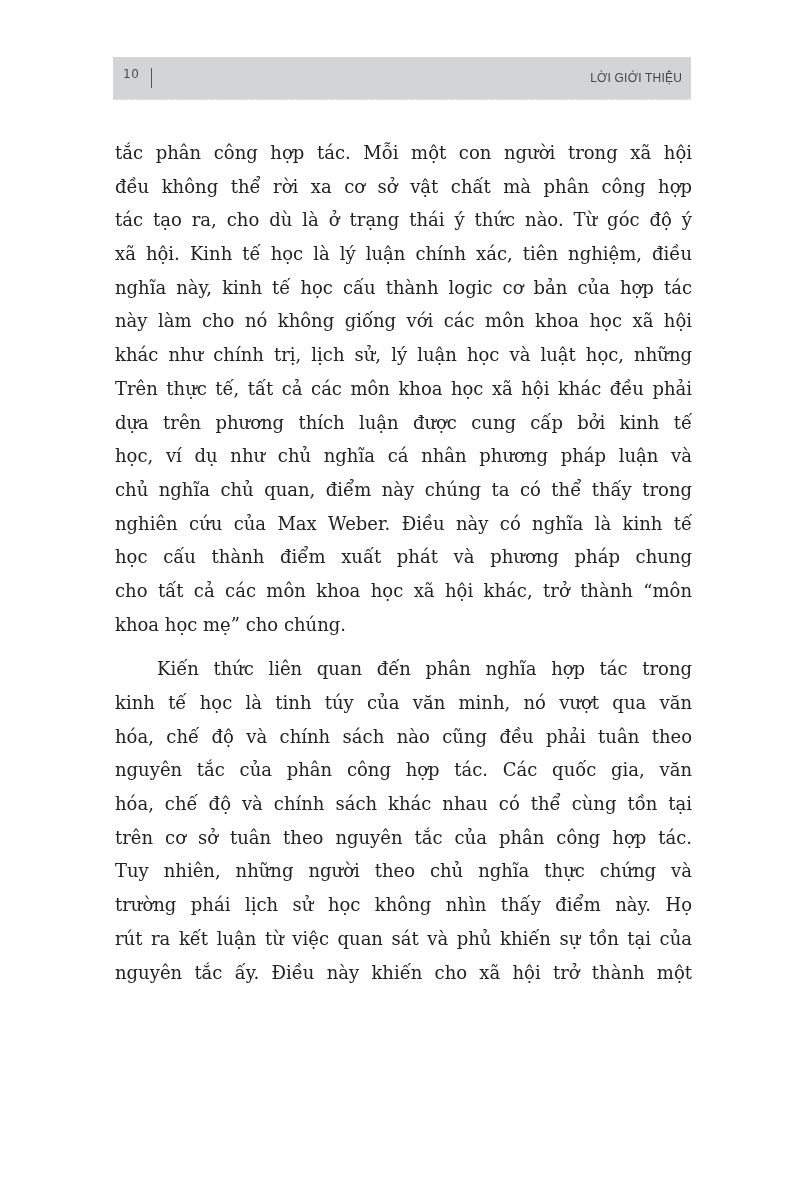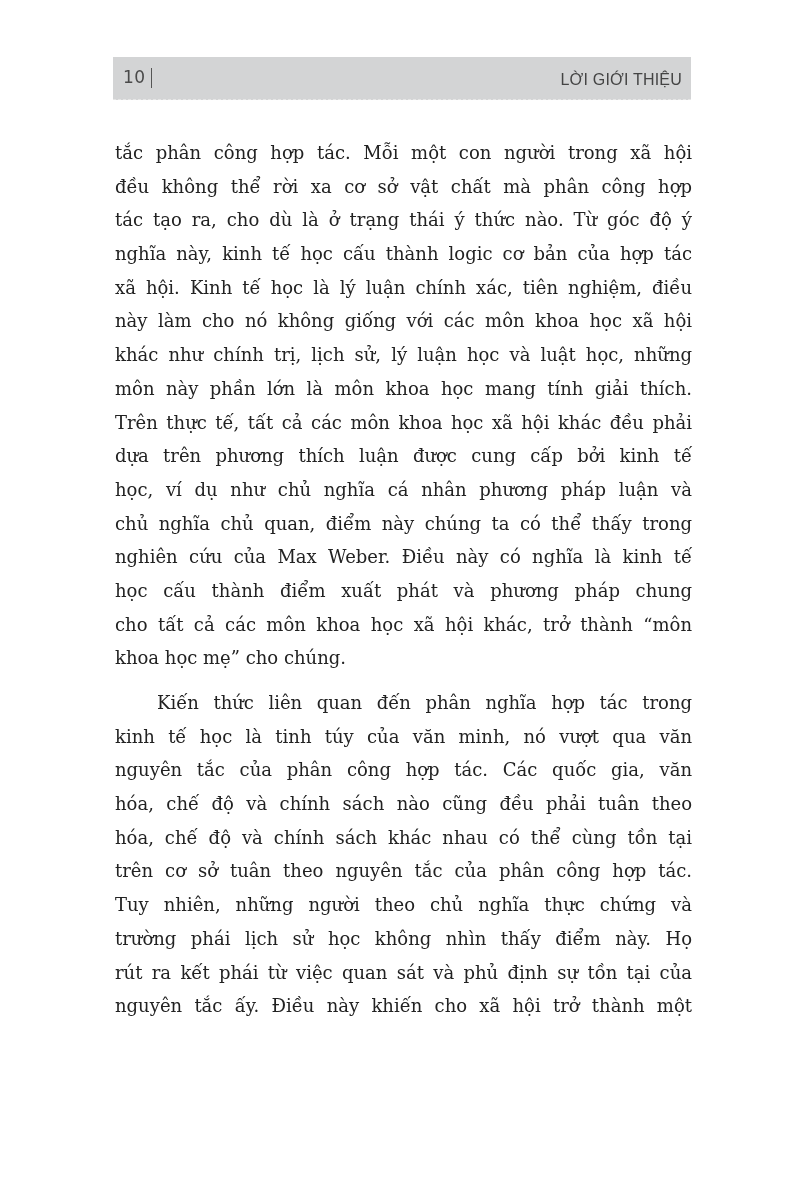--- a/index.html
+++ b/index.html
@@ -4,29 +4,29 @@
 <style>
   html, body { margin:0; padding:0; background:#ffffff; }
   body { width:805px; height:1184px; position:relative; overflow:hidden; }
   .header {
     position:absolute; left:113px; top:57px; width:578px; height:42px;
     background:#d3d4d5;
     border-bottom:1px dashed #e6e6e6;
   }
   .page-num {
     position:absolute; left:10px; top:10px;
-    font-family:"DejaVu Sans", sans-serif; font-size:17px; color:#4a4a4a;
+    font-family:"DejaVu Sans", sans-serif; font-size:12px; color:#4a4a4a;
     letter-spacing:0.5px;
   }
   .sep {
     position:absolute; left:38px; top:11px; width:1px; height:20px; background:#555;
   }
   .section-title {
     position:absolute; right:9px; top:14px;
-    font-family:"Liberation Sans", sans-serif; font-size:16px; color:#444;
+    font-family:"Liberation Sans", sans-serif; font-size:12px; color:#444;
     letter-spacing:0.2px;
   }
   .body {
     position:absolute; left:115px; top:136px; width:577px;
     font-family:"DejaVu Serif", serif; font-size:18px; color:#222;
     line-height:33.7px;
   }
   .para { margin:0; text-align:justify; }
   .line { display:block; text-align:justify; text-align-last:justify; white-space:nowrap; height:33.7px; }
   .line.last { text-align-last:left; }
@@ -40,39 +40,38 @@
   <span class="page-num">10</span>
   <span class="sep"></span>
   <span class="section-title">LỜI GIỚI THIỆU</span>
 </div>
 
 <div class="body">
   <p class="para">
     <span class="line">tắc phân công hợp tác. Mỗi một con người trong xã hội</span>
     <span class="line">đều không thể rời xa cơ sở vật chất mà phân công hợp</span>
     <span class="line">tác tạo ra, cho dù là ở trạng thái ý thức nào. Từ góc độ ý</span>
+    <span class="line">xã hội. Kinh tế học là lý luận chính xác, tiên nghiệm, điều</span>
     <span class="line">nghĩa này, kinh tế học cấu thành logic cơ bản của hợp tác</span>
-    <span class="line">xã hội. Kinh tế học là lý luận chính xác, tiên nghiệm, điều</span>
     <span class="line">này làm cho nó không giống với các môn khoa học xã hội</span>
     <span class="line">khác như chính trị, lịch sử, lý luận học và luật học, những</span>
-    <span class="line">môn này phần lớn là môn khoa học mang tính giải thích.</span>
     <span class="line">Trên thực tế, tất cả các môn khoa học xã hội khác đều phải</span>
     <span class="line">dựa trên phương thích luận được cung cấp bởi kinh tế</span>
     <span class="line">học, ví dụ như chủ nghĩa cá nhân phương pháp luận và</span>
     <span class="line">chủ nghĩa chủ quan, điểm này chúng ta có thể thấy trong</span>
     <span class="line">nghiên cứu của Max Weber. Điều này có nghĩa là kinh tế</span>
     <span class="line">học cấu thành điểm xuất phát và phương pháp chung</span>
     <span class="line">cho tất cả các môn khoa học xã hội khác, trở thành “môn</span>
     <span class="line last">khoa học mẹ” cho chúng.</span>
   </p>
   <p class="para">
     <span class="line indent">Kiến thức liên quan đến phân nghĩa hợp tác trong</span>
     <span class="line">kinh tế học là tinh túy của văn minh, nó vượt qua văn</span>
+    <span class="line">hóa, chế độ và chính sách nào cũng đều phải tuân theo</span>
     <span class="line">nguyên tắc của phân công hợp tác. Các quốc gia, văn</span>
-    <span class="line">hóa, chế độ và chính sách nào cũng đều phải tuân theo</span>
     <span class="line">hóa, chế độ và chính sách khác nhau có thể cùng tồn tại</span>
     <span class="line">trên cơ sở tuân theo nguyên tắc của phân công hợp tác.</span>
     <span class="line">Tuy nhiên, những người theo chủ nghĩa thực chứng và</span>
     <span class="line">trường phái lịch sử học không nhìn thấy điểm này. Họ</span>
-    <span class="line">rút ra kết phái từ việc quan sát và phủ định sự tồn tại của</span>
+    <span class="line">rút ra kết luận từ việc quan sát và phủ khiến sự tồn tại của</span>
     <span class="line">nguyên tắc ấy. Điều này khiến cho xã hội trở thành một</span>
   </p>
 </div>
 
 </body></html>

